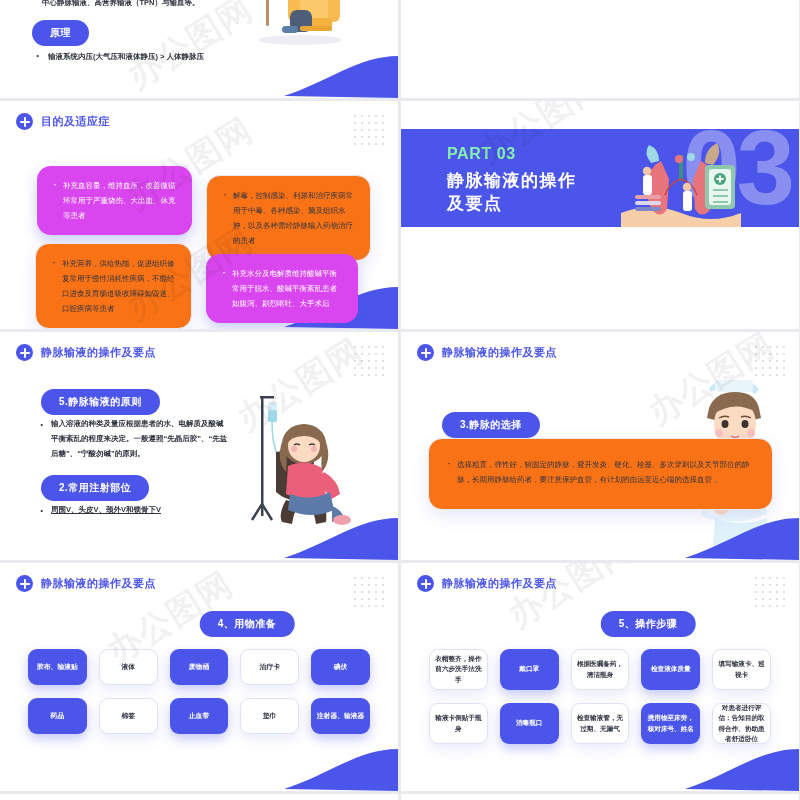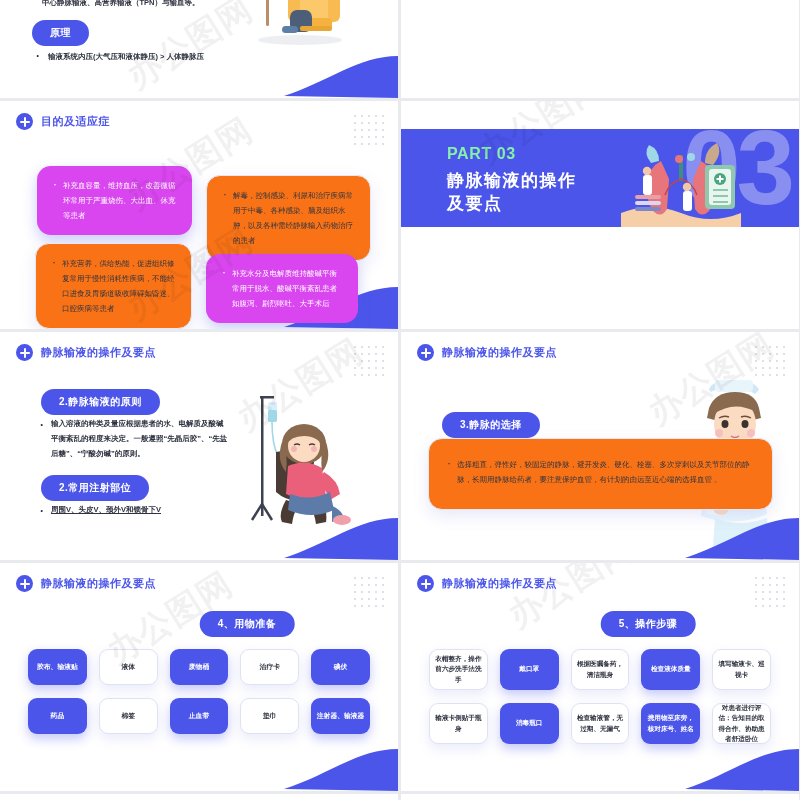--- a/index.html
+++ b/index.html
@@ -381,21 +381,21 @@
         <i></i>
         <i></i>
         <i></i>
         <i></i>
       <i></i>
         <i></i>
         <i></i>
         <i></i>
         <i></i>
     </div>
-    <div class="pill pill-a">2.静脉输液的原则</div>
+    <div class="pill pill-a">5.静脉输液的原则</div>
     <div class="txt-a">输入溶液的种类及量应根据患者的水、电解质及酸碱平衡紊乱的程度来决定。一般遵照“先晶后胶”、“先盐后糖”、“宁酸勿碱”的原则。</div>
     <div class="pill pill-b">2.常用注射部位</div>
     <div class="txt-b">周围V、头皮V、颈外V和锁骨下V</div>
     <div class="illus-sit">
       <svg viewBox="0 0 110 135">
         <rect x="15" y="4" width="2.5" height="120" fill="#3c4250"></rect>
         <path d="M6 128 L16 112 L26 128" stroke="#3c4250" stroke-width="2.5" fill="none"></path>
         <rect x="14" y="4" width="14" height="2.5" fill="#3c4250"></rect>
         <rect x="22" y="10" width="9" height="20" rx="2" fill="#d8eefb"></rect>
         <rect x="22" y="18" width="9" height="12" rx="2" fill="#9fd9e8"></rect>

